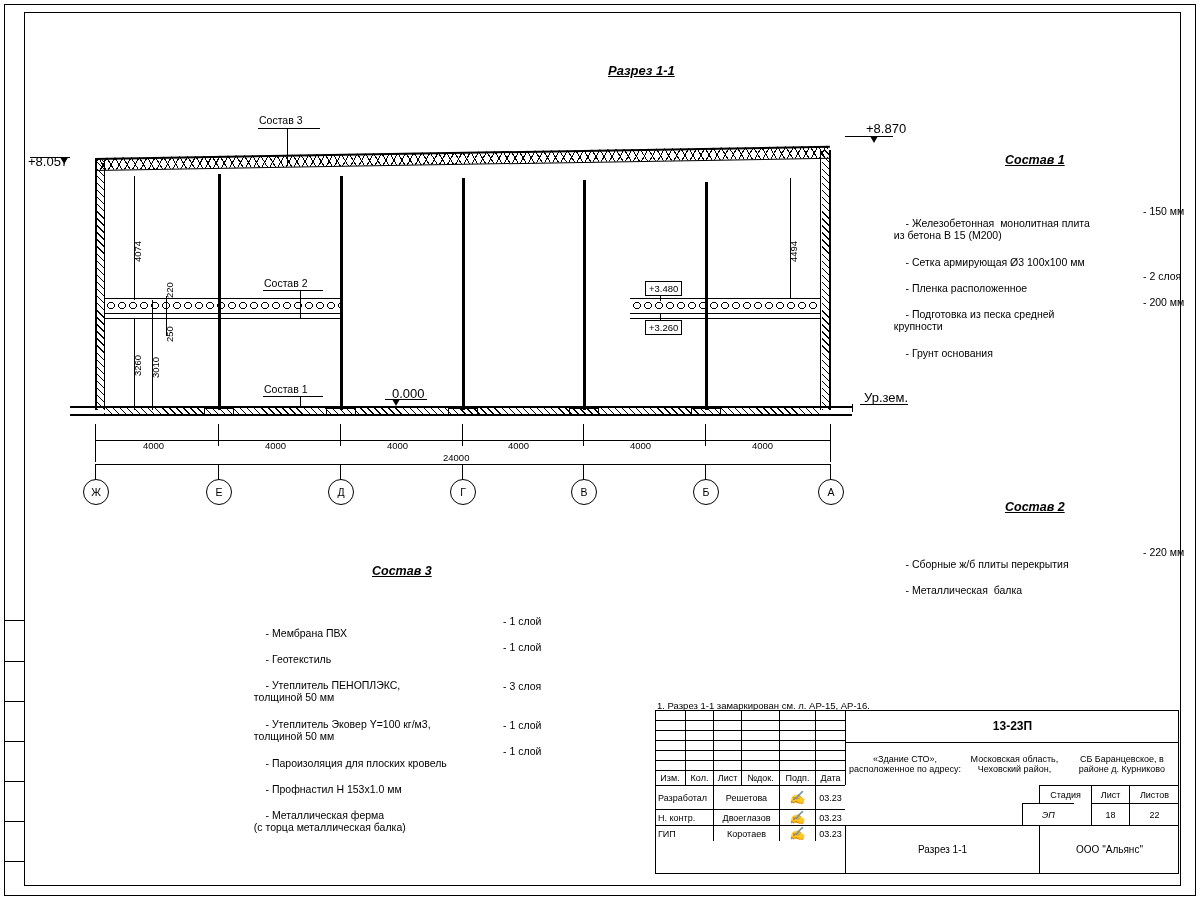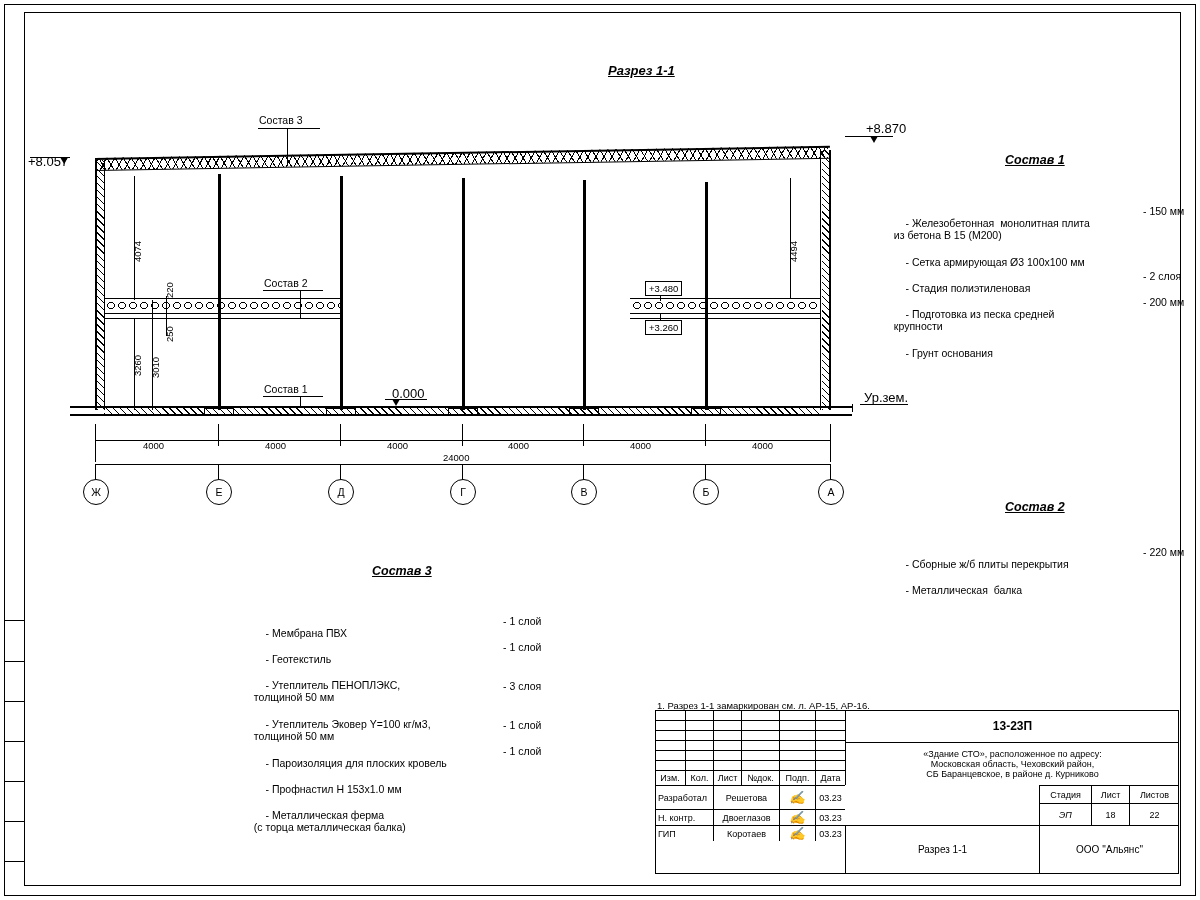--- a/index.html
+++ b/index.html
@@ -220,21 +220,21 @@
     <div class="row two">
       <span>- Железобетонная  монолитная плита
   из бетона В 15 (М200)</span>
       <span class="val">- 150 мм</span>
     </div>
     <div class="row">
       <span>- Сетка армирующая Ø3 100х100 мм</span>
       <span class="val"></span>
     </div>
     <div class="row">
-      <span>- Стадия полиэтиленовая</span>
+      <span>- Пленка расположенное</span>
       <span class="val">- 2 слоя</span>
     </div>
     <div class="row two">
       <span>- Подготовка из песка средней
   крупности</span>
       <span class="val">- 200 мм</span>
     </div>
     <div class="row">
       <span>- Грунт основания</span>
       <span class="val"></span>
@@ -358,32 +358,32 @@
 
     <div class="cell lft" style="left:0px;top:115px;width:58px;height:16px;border-left:none;">ГИП</div>
     <div class="cell" style="left:58px;top:115px;width:66px;height:16px;">Коротаев</div>
     <div class="cell" style="left:124px;top:115px;width:36px;height:16px;">
         <span class="sig" style="position:static;">✍</span>
       </div>
     <div class="cell" style="left:160px;top:115px;width:30px;height:16px;">03.23</div>
 
     <div class="cell b" style="left:190px;top:0px;width:334px;height:32px;border-top:none;font-size:12px;">13-23П</div>
 
-    <div class="cell" style="left:190px;top:32px;width:334px;height:43px;flex-direction:column;">
+    <div class="cell" style="left:190px;top:32px;width:334px;height:43px;">
       <span>«Здание СТО», расположенное по адресу:</span>
       <span>Московская область, Чеховский район,</span>
       <span>СБ Баранцевское, в районе д. Курниково</span>
     </div>
 
     <div class="cell" style="left:190px;top:115px;width:194px;height:49px;font-size:10px;">Разрез 1-1</div>
 
     <div class="cell" style="left:384px;top:75px;width:52px;height:18px;">Стадия</div>
     <div class="cell" style="left:436px;top:75px;width:38px;height:18px;">Лист</div>
     <div class="cell" style="left:474px;top:75px;width:50px;height:18px;">Листов</div>
 
-    <div class="cell" style="left:384px;top:93px;width:52px;height:22px;font-style:italic;">ЭП</div>
+    <div class="cell" style="left:367px;top:93px;width:52px;height:22px;font-style:italic;">ЭП</div>
     <div class="cell" style="left:436px;top:93px;width:38px;height:22px;">18</div>
     <div class="cell" style="left:474px;top:93px;width:50px;height:22px;">22</div>
 
     <div class="cell" style="left:384px;top:115px;width:140px;height:49px;font-size:10px;">ООО "Альянс"</div>
   </div>
 
 </div>
 
 </body></html>

